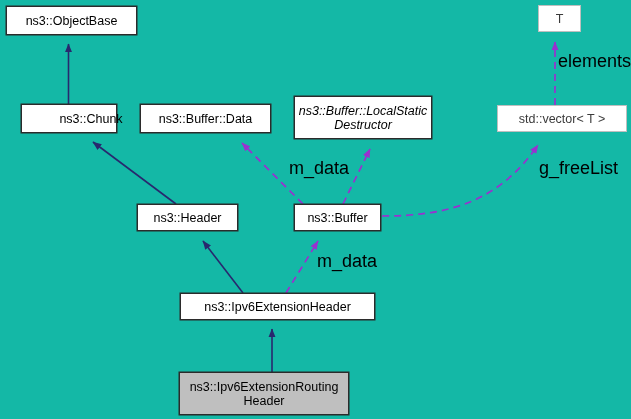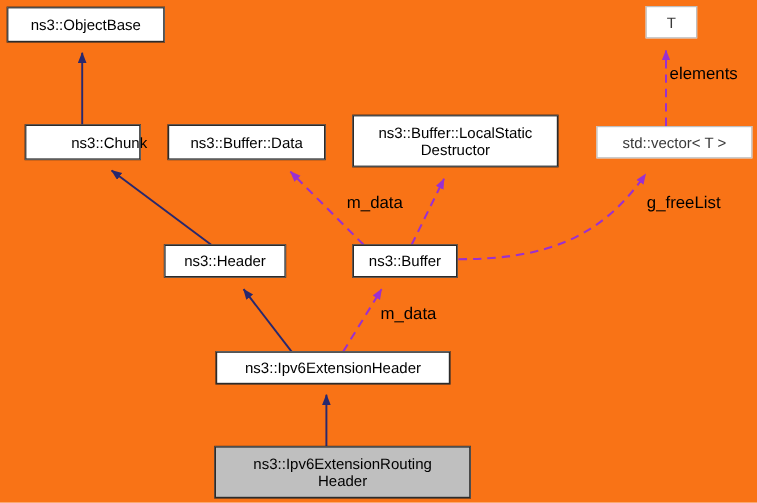--- a/index.html
+++ b/index.html
@@ -7,21 +7,21 @@
     padding: 0;
     background: #ffffff;
   }
   body {
     font-family: "Liberation Sans", sans-serif;
   }
   #diagram {
     position: relative;
     width: 631px;
     height: 419px;
-    background: #f97316;
+    background: #14b8a6;
     overflow: hidden;
   }
   #edges {
     position: absolute;
     left: 0;
     top: 0;
     width: 631px;
     height: 419px;
     pointer-events: none;
   }
@@ -52,21 +52,21 @@
     background: #bfbfbf;
     border: 1px solid #2b2b2b;
     box-shadow: 0 0 0 0.5px #2b2b2b;
   }
   .node .label {
     display: block;
     padding: 0 4px;
   }
   .edge-label {
     position: absolute;
-    font-size: 14px;
+    font-size: 18px;
     line-height: 14px;
     color: #000000;
     background: transparent;
     white-space: nowrap;
     z-index: 3;
   }
 </style>
 </head>
 <body>
 
@@ -106,21 +106,21 @@
   </div>
 
   <div class="node solid-dark" id="node-chunk" style="left:21px; top:104px; width:96px; height:29px;padding-left:44px;">
     <span class="label">ns3::Chunk</span>
   </div>
 
   <div class="node solid-dark" id="node-bufferdata" style="left:140px; top:104px; width:131px; height:29px;">
     <span class="label">ns3::Buffer::Data</span>
   </div>
 
-  <div class="node solid-dark" id="node-localstatic" style="left:294px; top:96px; width:171px; height:43px;">
+  <div class="node solid-dark" id="node-localstatic" style="left:294px; top:96px; width:138px; height:43px;font-style:italic;">
     <span class="label">ns3::Buffer::LocalStatic
 Destructor</span>
   </div>
 
   <div class="node grayborder" id="node-tparam" style="left:538px; top:5px; width:43px; height:27px;">
     <span class="label">T</span>
   </div>
 
   <div class="node grayborder" id="node-stdvector" style="left:497px; top:105px; width:130px; height:27px;">
     <span class="label">std::vector&lt; T &gt;</span>
@@ -131,21 +131,21 @@
   </div>
 
   <div class="node solid-dark" id="node-buffer" style="left:294px; top:204px; width:87px; height:27px;">
     <span class="label">ns3::Buffer</span>
   </div>
 
   <div class="node solid-dark" id="node-ipv6exthdr" style="left:180px; top:293px; width:195px; height:27px;">
     <span class="label">ns3::Ipv6ExtensionHeader</span>
   </div>
 
-  <div class="node highlight" id="node-ipv6extrouting" style="left:179px; top:372px; width:213px; height:43px;">
+  <div class="node highlight" id="node-ipv6extrouting" style="left:179px; top:372px; width:170px; height:43px;">
     <span class="label">ns3::Ipv6ExtensionRouting
 Header</span>
   </div>
 
   <span class="edge-label" style="left:289px; top:161px;">m_data</span>
 
 
   <span class="edge-label" style="left:539px; top:161px;">g_freeList</span>
 
   <span class="edge-label" style="left:558px; top:54px;">elements</span>

